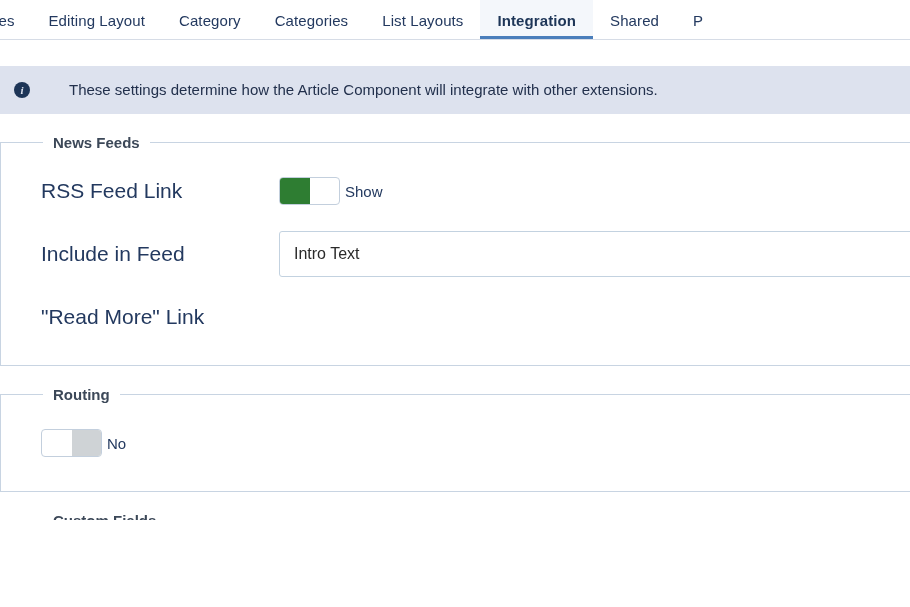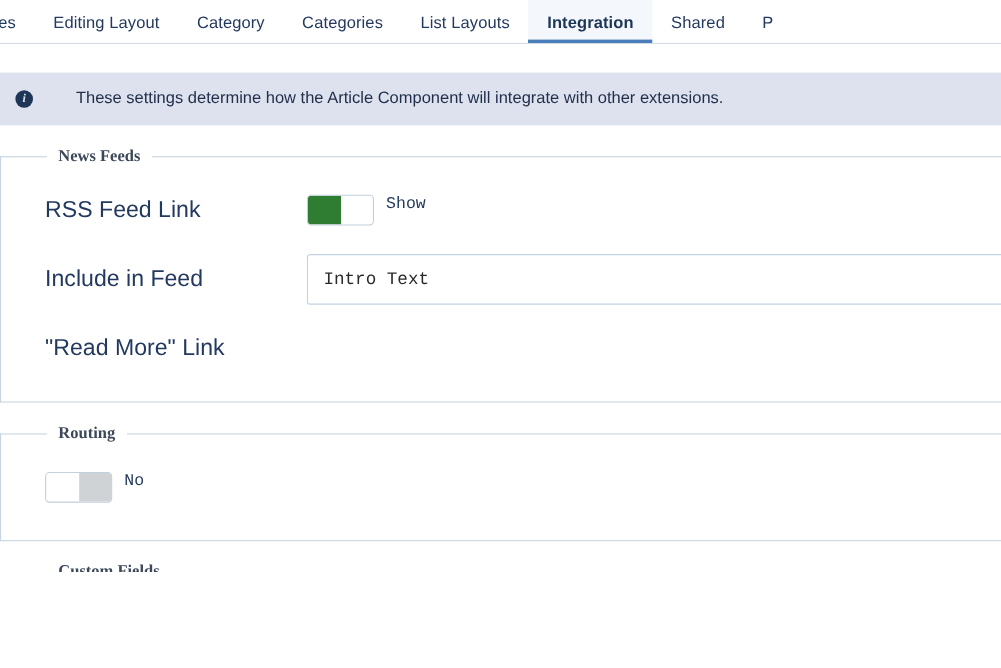--- a/index.html
+++ b/index.html
@@ -92,36 +92,35 @@
     border-right: none;
     padding: 0 0 26px 0;
     width: 930px;
   }
   fieldset.section > legend {
     margin-left: 42px;
     padding: 0 10px;
     font-size: 15px;
     font-weight: bold;
     color: #3c4858;
-    font-family: Liberation Serif, serif;
   }
   .row {
     display: flex;
     align-items: center;
     padding: 0 0 0 40px;
     min-height: 44px;
     margin-top: 18px;
   }
   .row-label {
     width: 238px;
     flex: 0 0 238px;
     font-size: 21px;
     color: #23395f;
   }
-  .control { display: flex; gap: 11px; font-family: Liberation Mono, monospace; }
+  .control { display: flex; align-items: center; gap: 5px; }
 
   
   .switch {
     width: 61px;
     height: 28px;
     border: 1px solid #c3cfdd;
     border-radius: 4px;
     background: #ffffff;
     display: inline-block;
     position: relative;

